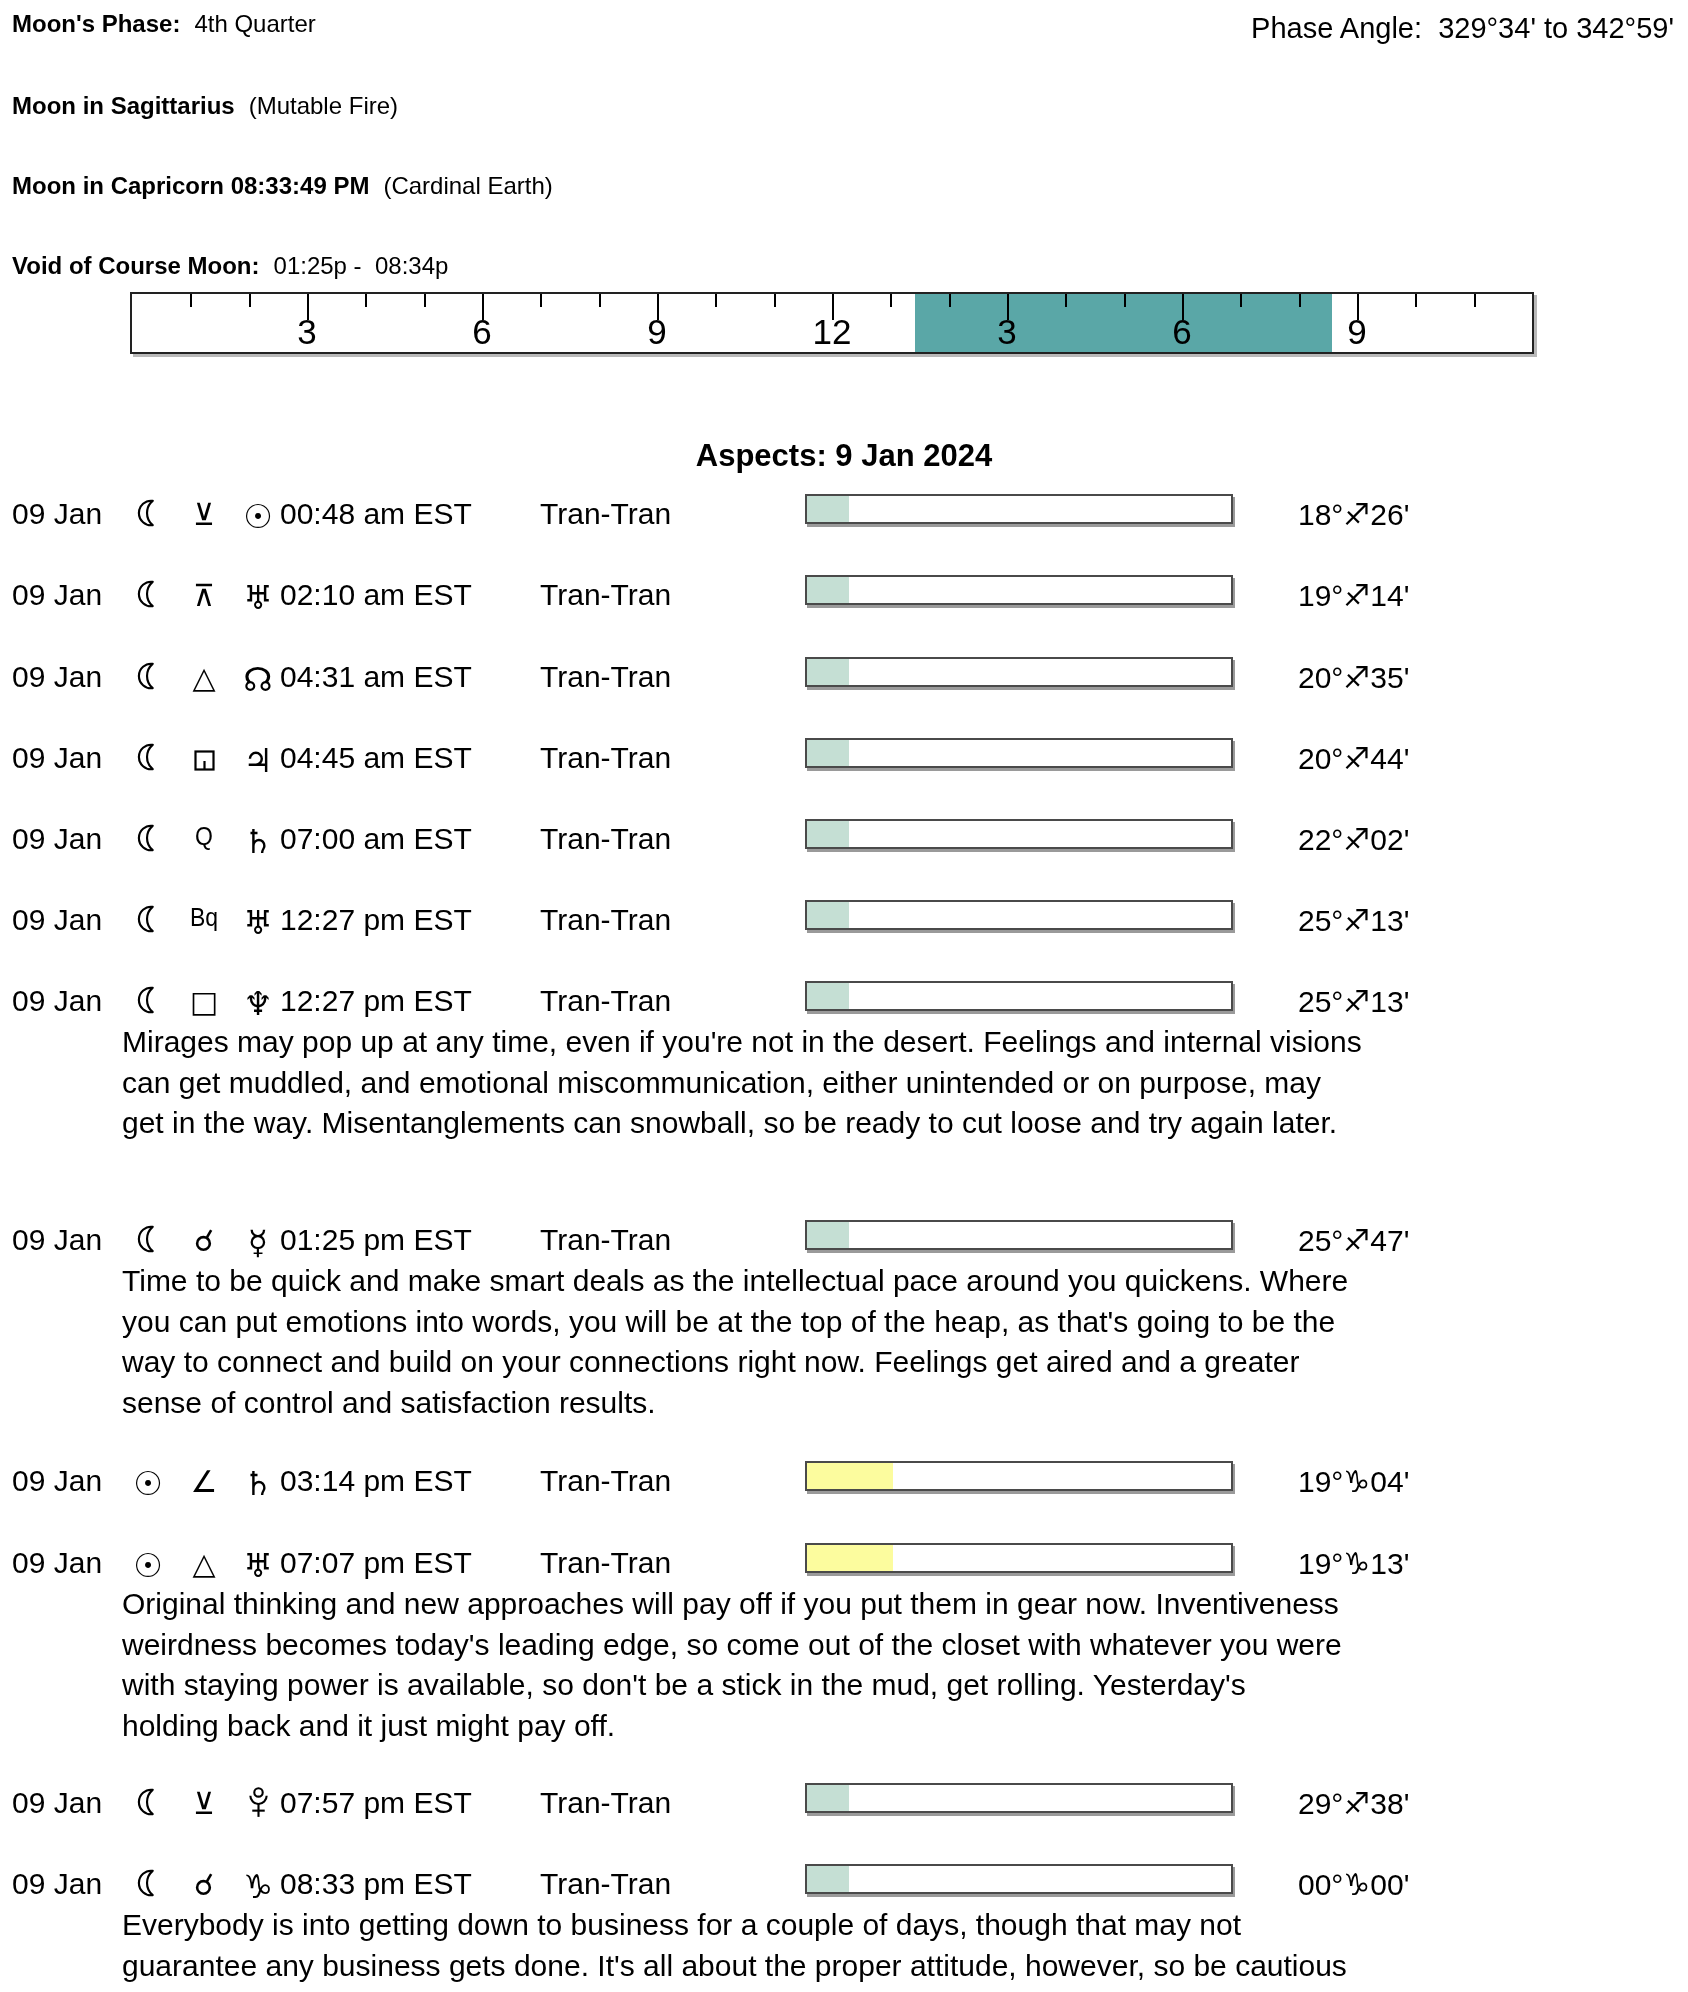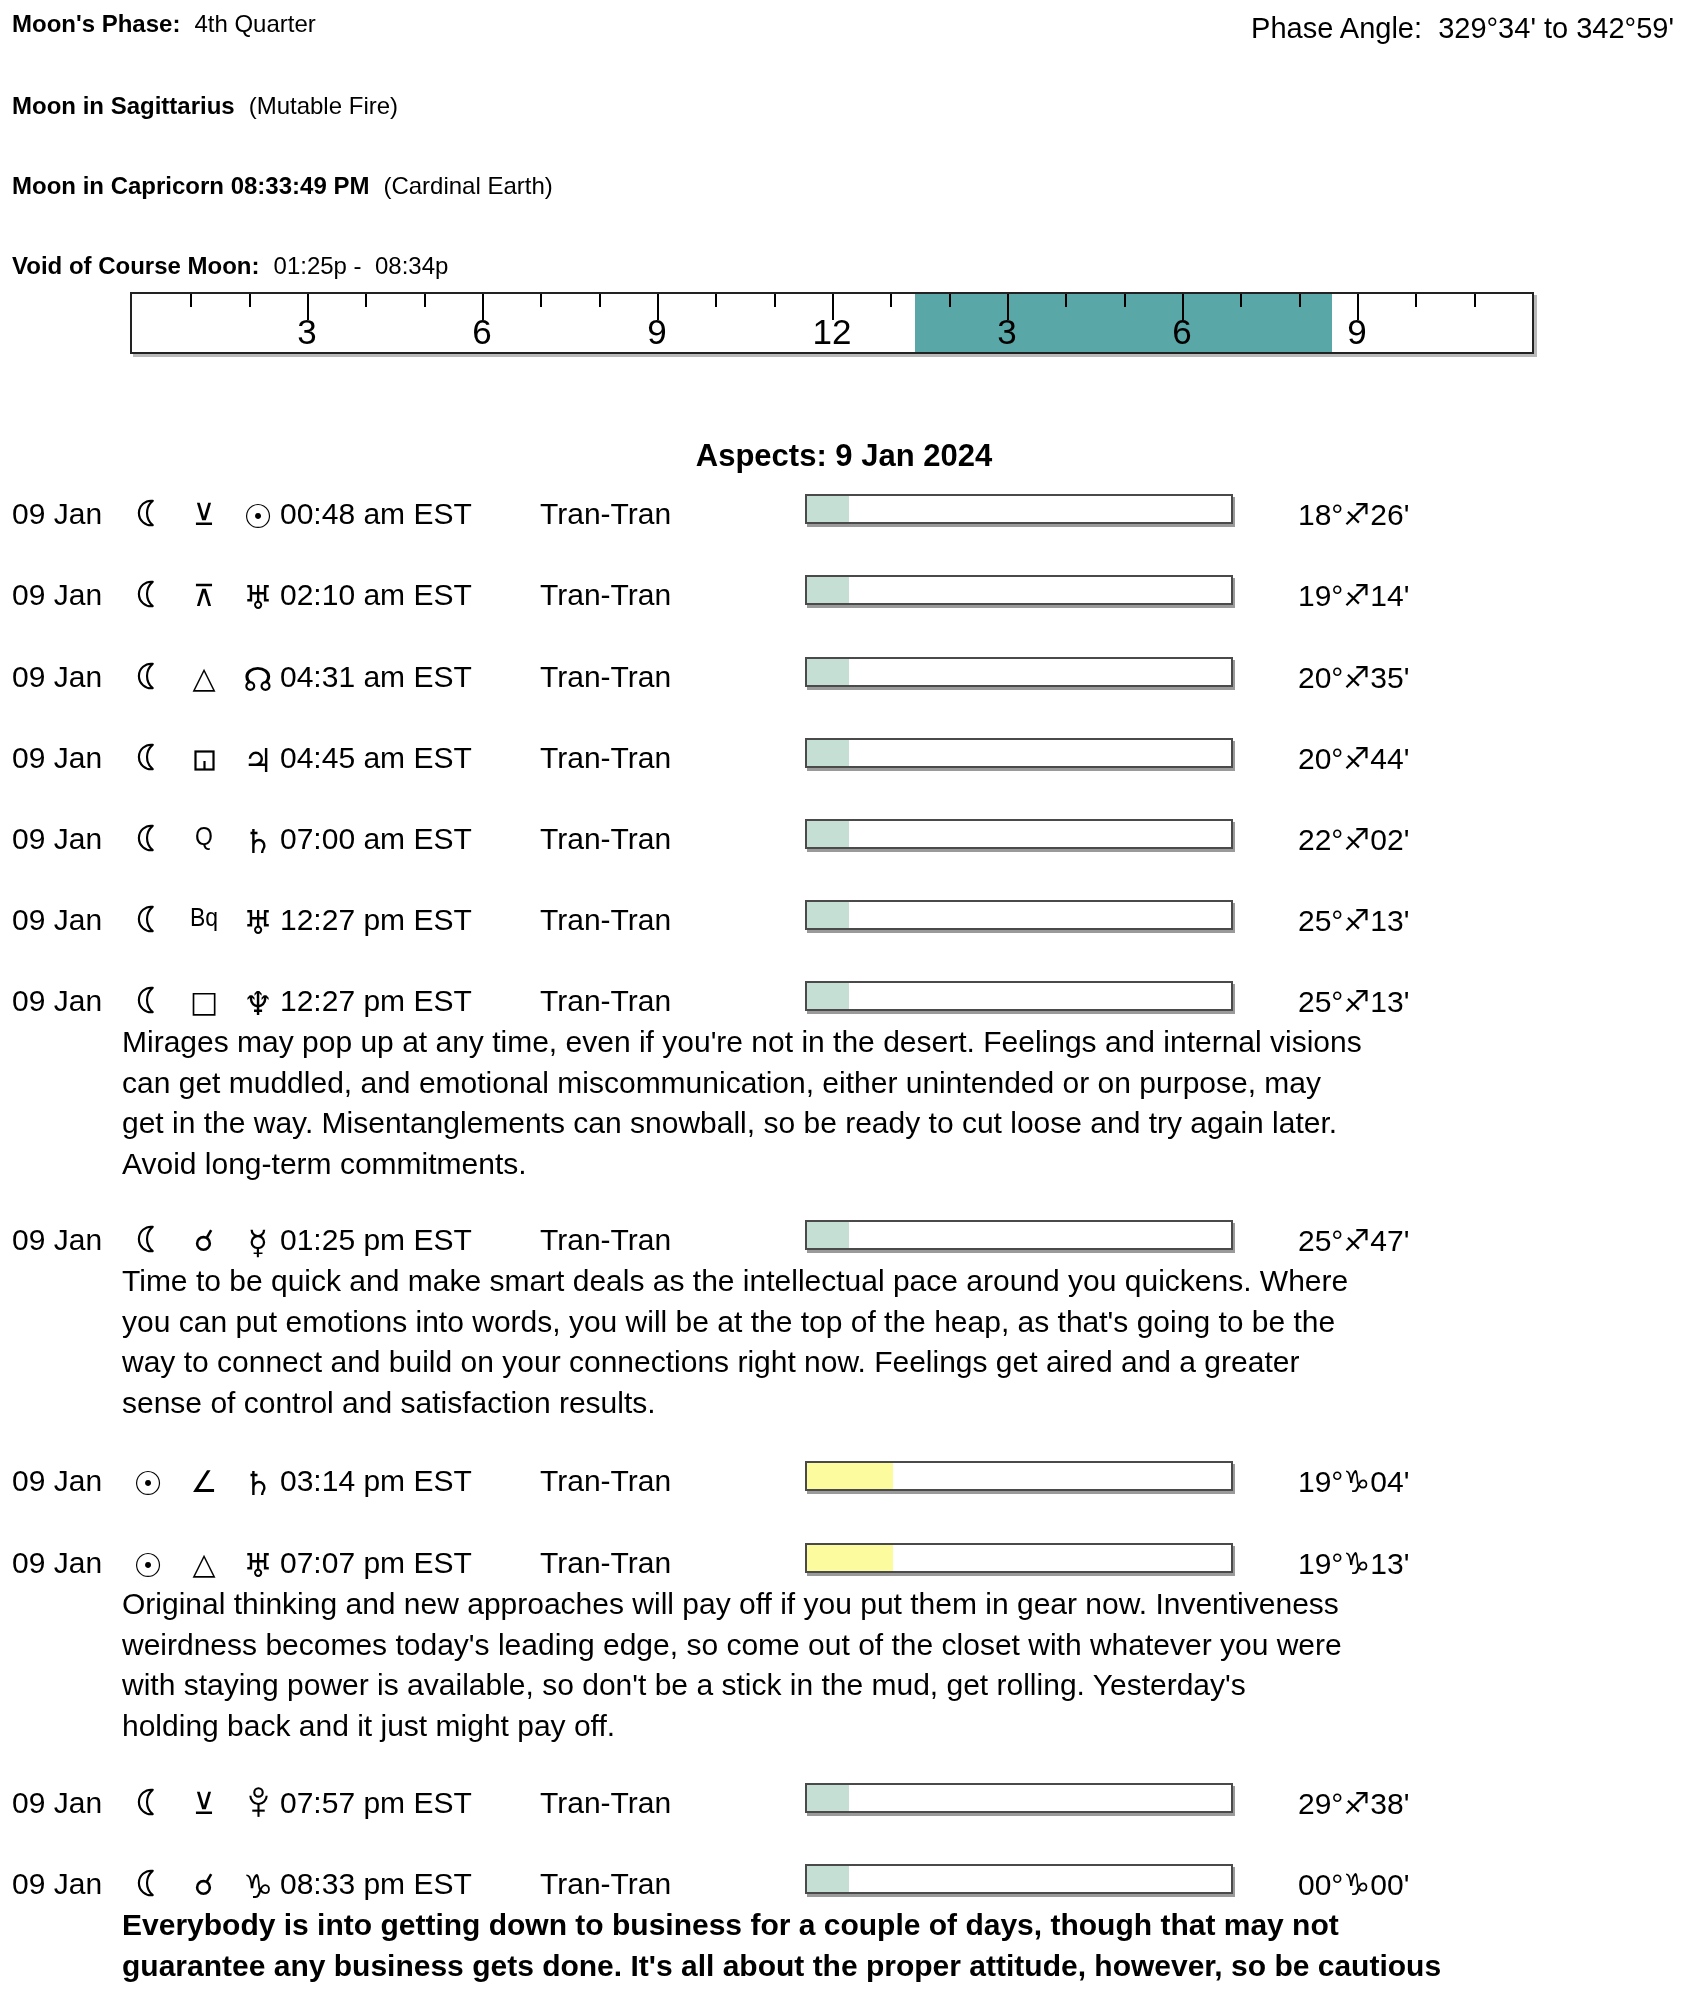--- a/index.html
+++ b/index.html
@@ -195,21 +195,20 @@
       <span class="c cell-type">Tran-Tran</span>
       <span class="bar" style="background: rgb(255, 255, 255);">
         <span class="fill" style="width: 42px; background: rgb(197, 223, 212);"></span>
       </span>
       <span class="c cell-deg">25°♐13'</span>
     </div>
     <div class="note" style="top: 1022px;">
       <div class="note-line">Mirages may pop up at any time, even if you're not in the desert. Feelings and internal visions</div>
       <div class="note-line">can get muddled, and emotional miscommunication, either unintended or on purpose, may</div>
       <div class="note-line">get in the way. Misentanglements can snowball, so be ready to cut loose and try again later.</div>
-      <div class="note-line">Avoid long-term commitments.</div>
     </div>
     <div class="row" style="top: 1223px;">
       <span class="c cell-date">09 Jan</span>
       <span class="c cell-s1"><svg class="gsvg" width="30" height="32" viewBox="0 0 32 32">
           <path d="M21,3 A13.1,13.1 0 1 0 21,29 A17,17 0 0 1 21,3 Z" fill="none" stroke="#000" stroke-width="2.3" stroke-linejoin="round"></path>
         </svg></span>
       <span class="c cell-asp g g-asp">☌</span>
       <span class="c cell-s2 g g-lg">☿</span>
       <span class="c cell-time">01:25 pm EST</span>
       <span class="c cell-type">Tran-Tran</span>
@@ -280,17 +279,17 @@
         </svg></span>
       <span class="c cell-asp g g-asp">☌</span>
       <span class="c cell-s2 g g-lg">♑</span>
       <span class="c cell-time">08:33 pm EST</span>
       <span class="c cell-type">Tran-Tran</span>
       <span class="bar" style="background: rgb(255, 255, 255);">
         <span class="fill" style="width: 42px; background: rgb(197, 223, 212);"></span>
       </span>
       <span class="c cell-deg">00°♑00'</span>
     </div>
-    <div class="note" style="top: 1905px; font-weight: bold;">
+    <div class="note" style="top: 1905px;">
       <div class="note-line">Everybody is into getting down to business for a couple of days, though that may not</div>
       <div class="note-line">guarantee any business gets done. It's all about the proper attitude, however, so be cautious</div>
     </div>
   </div>
 
 </body></html>

